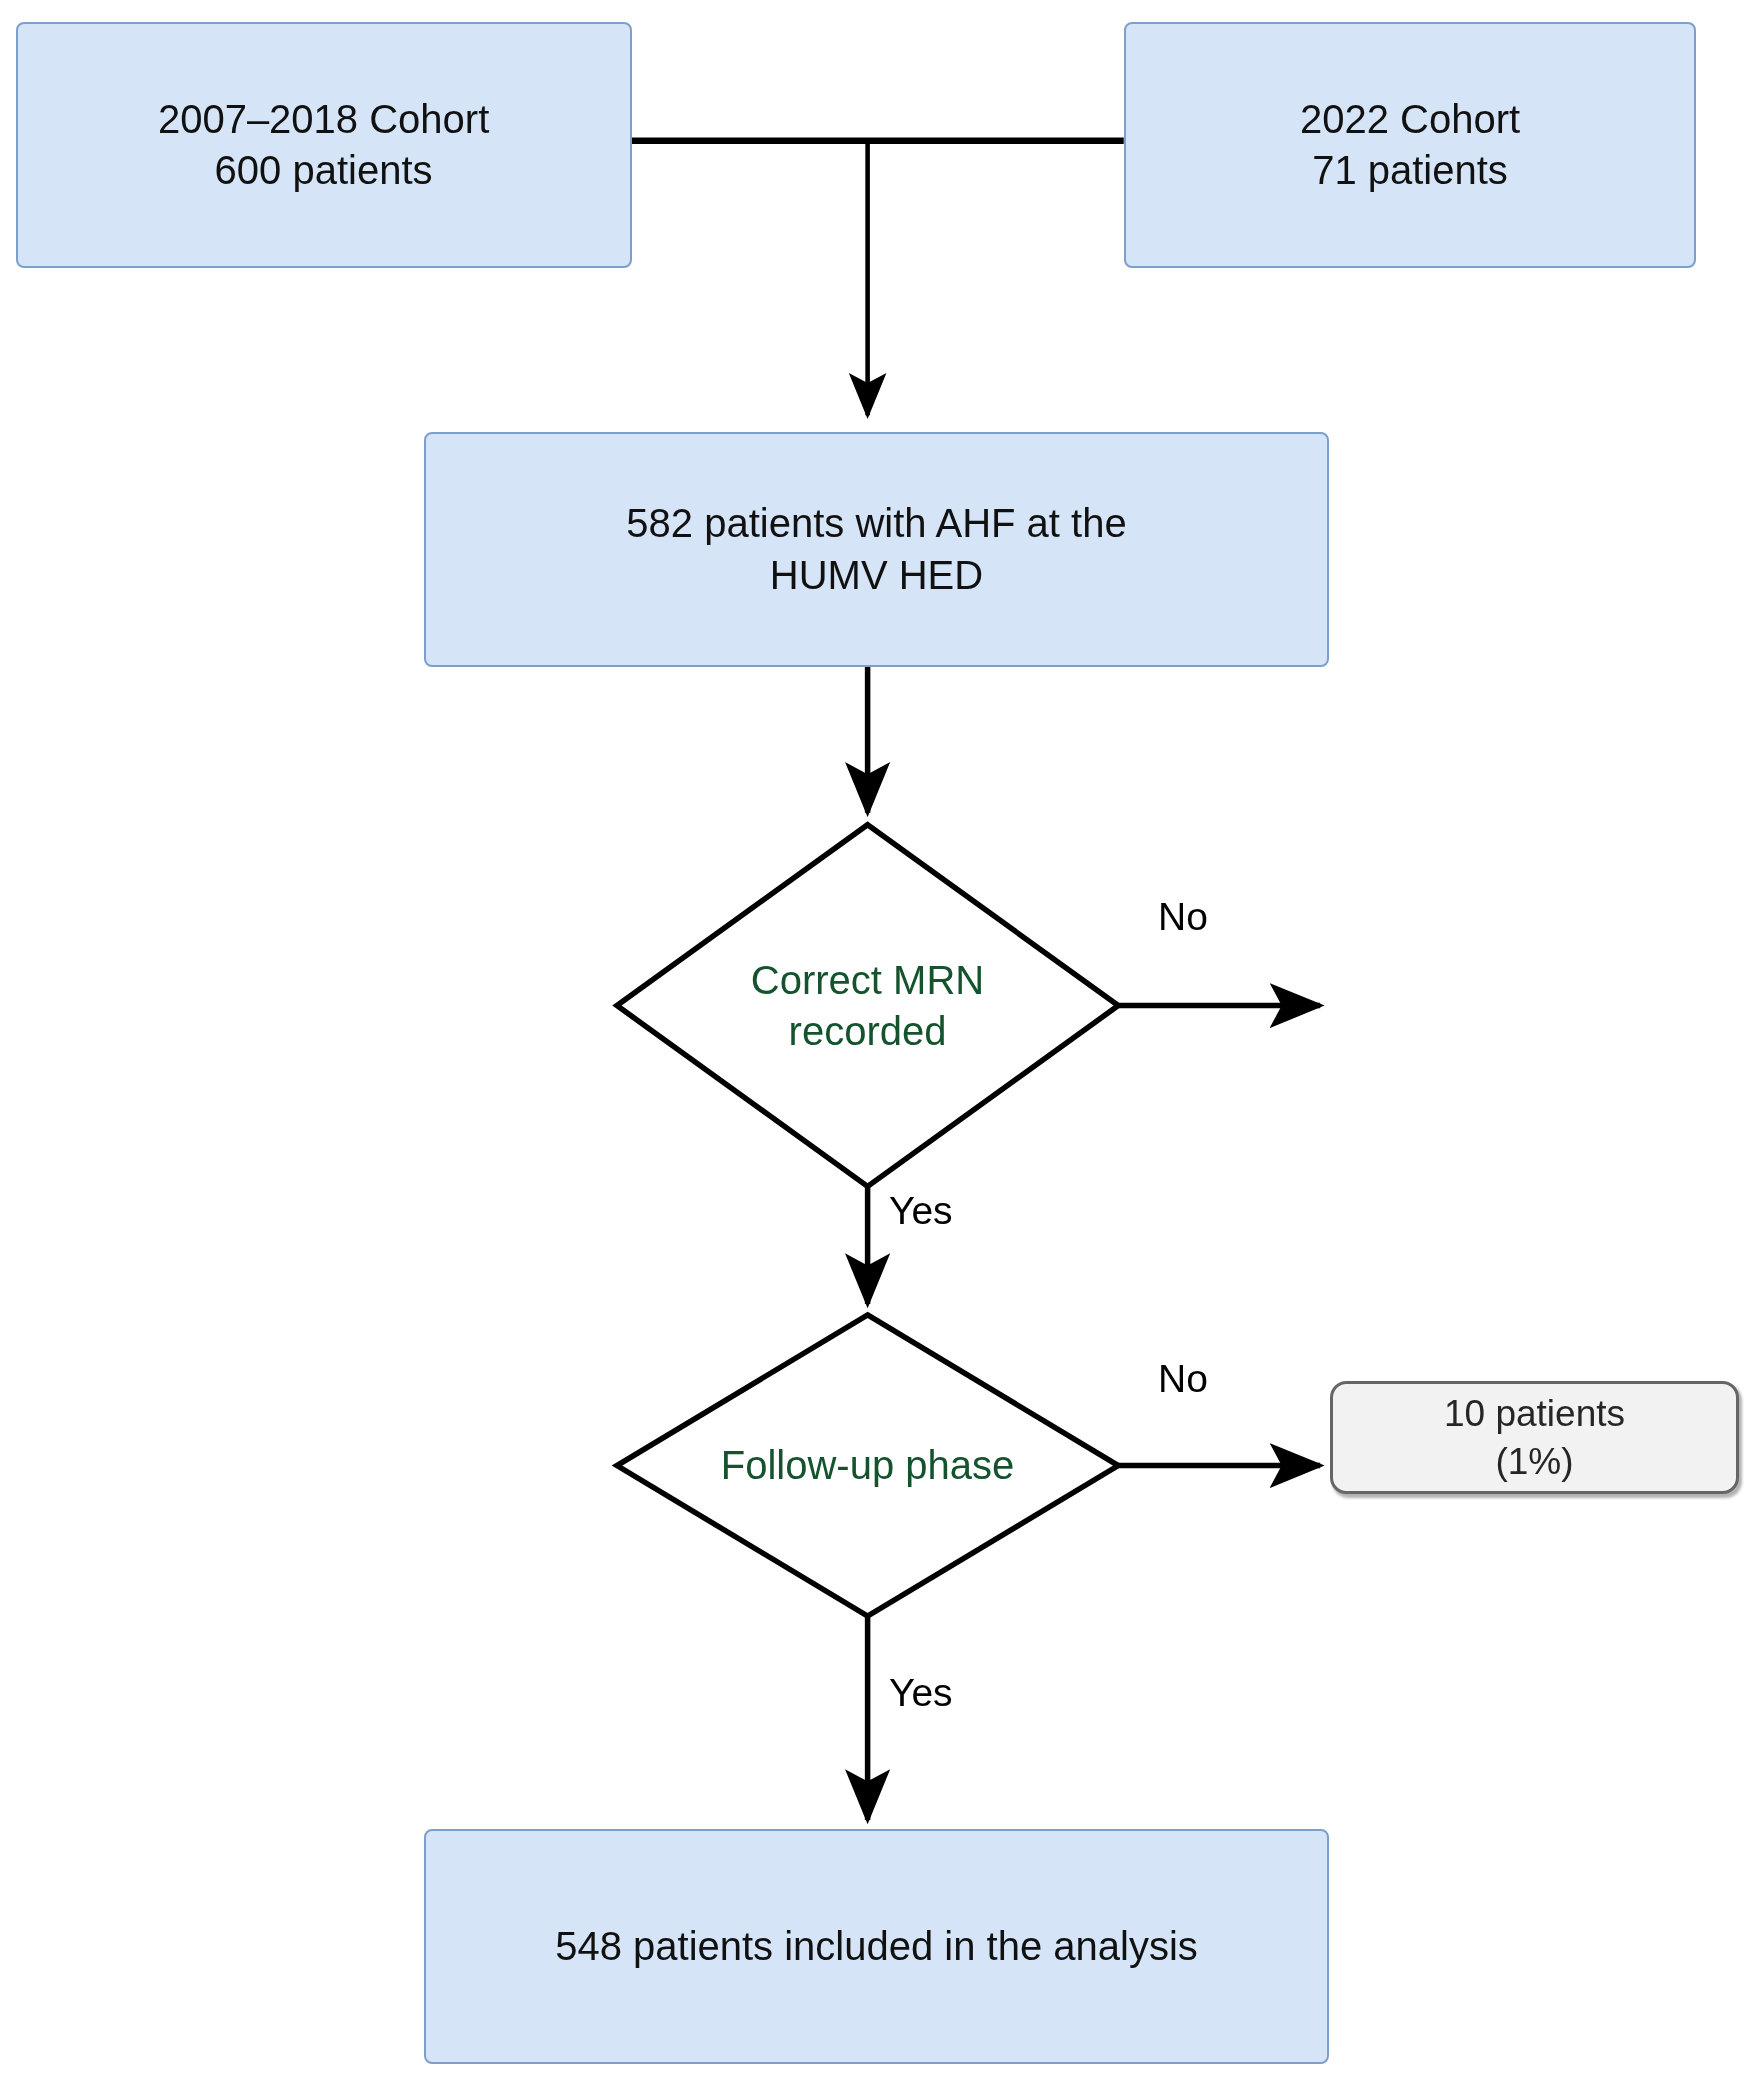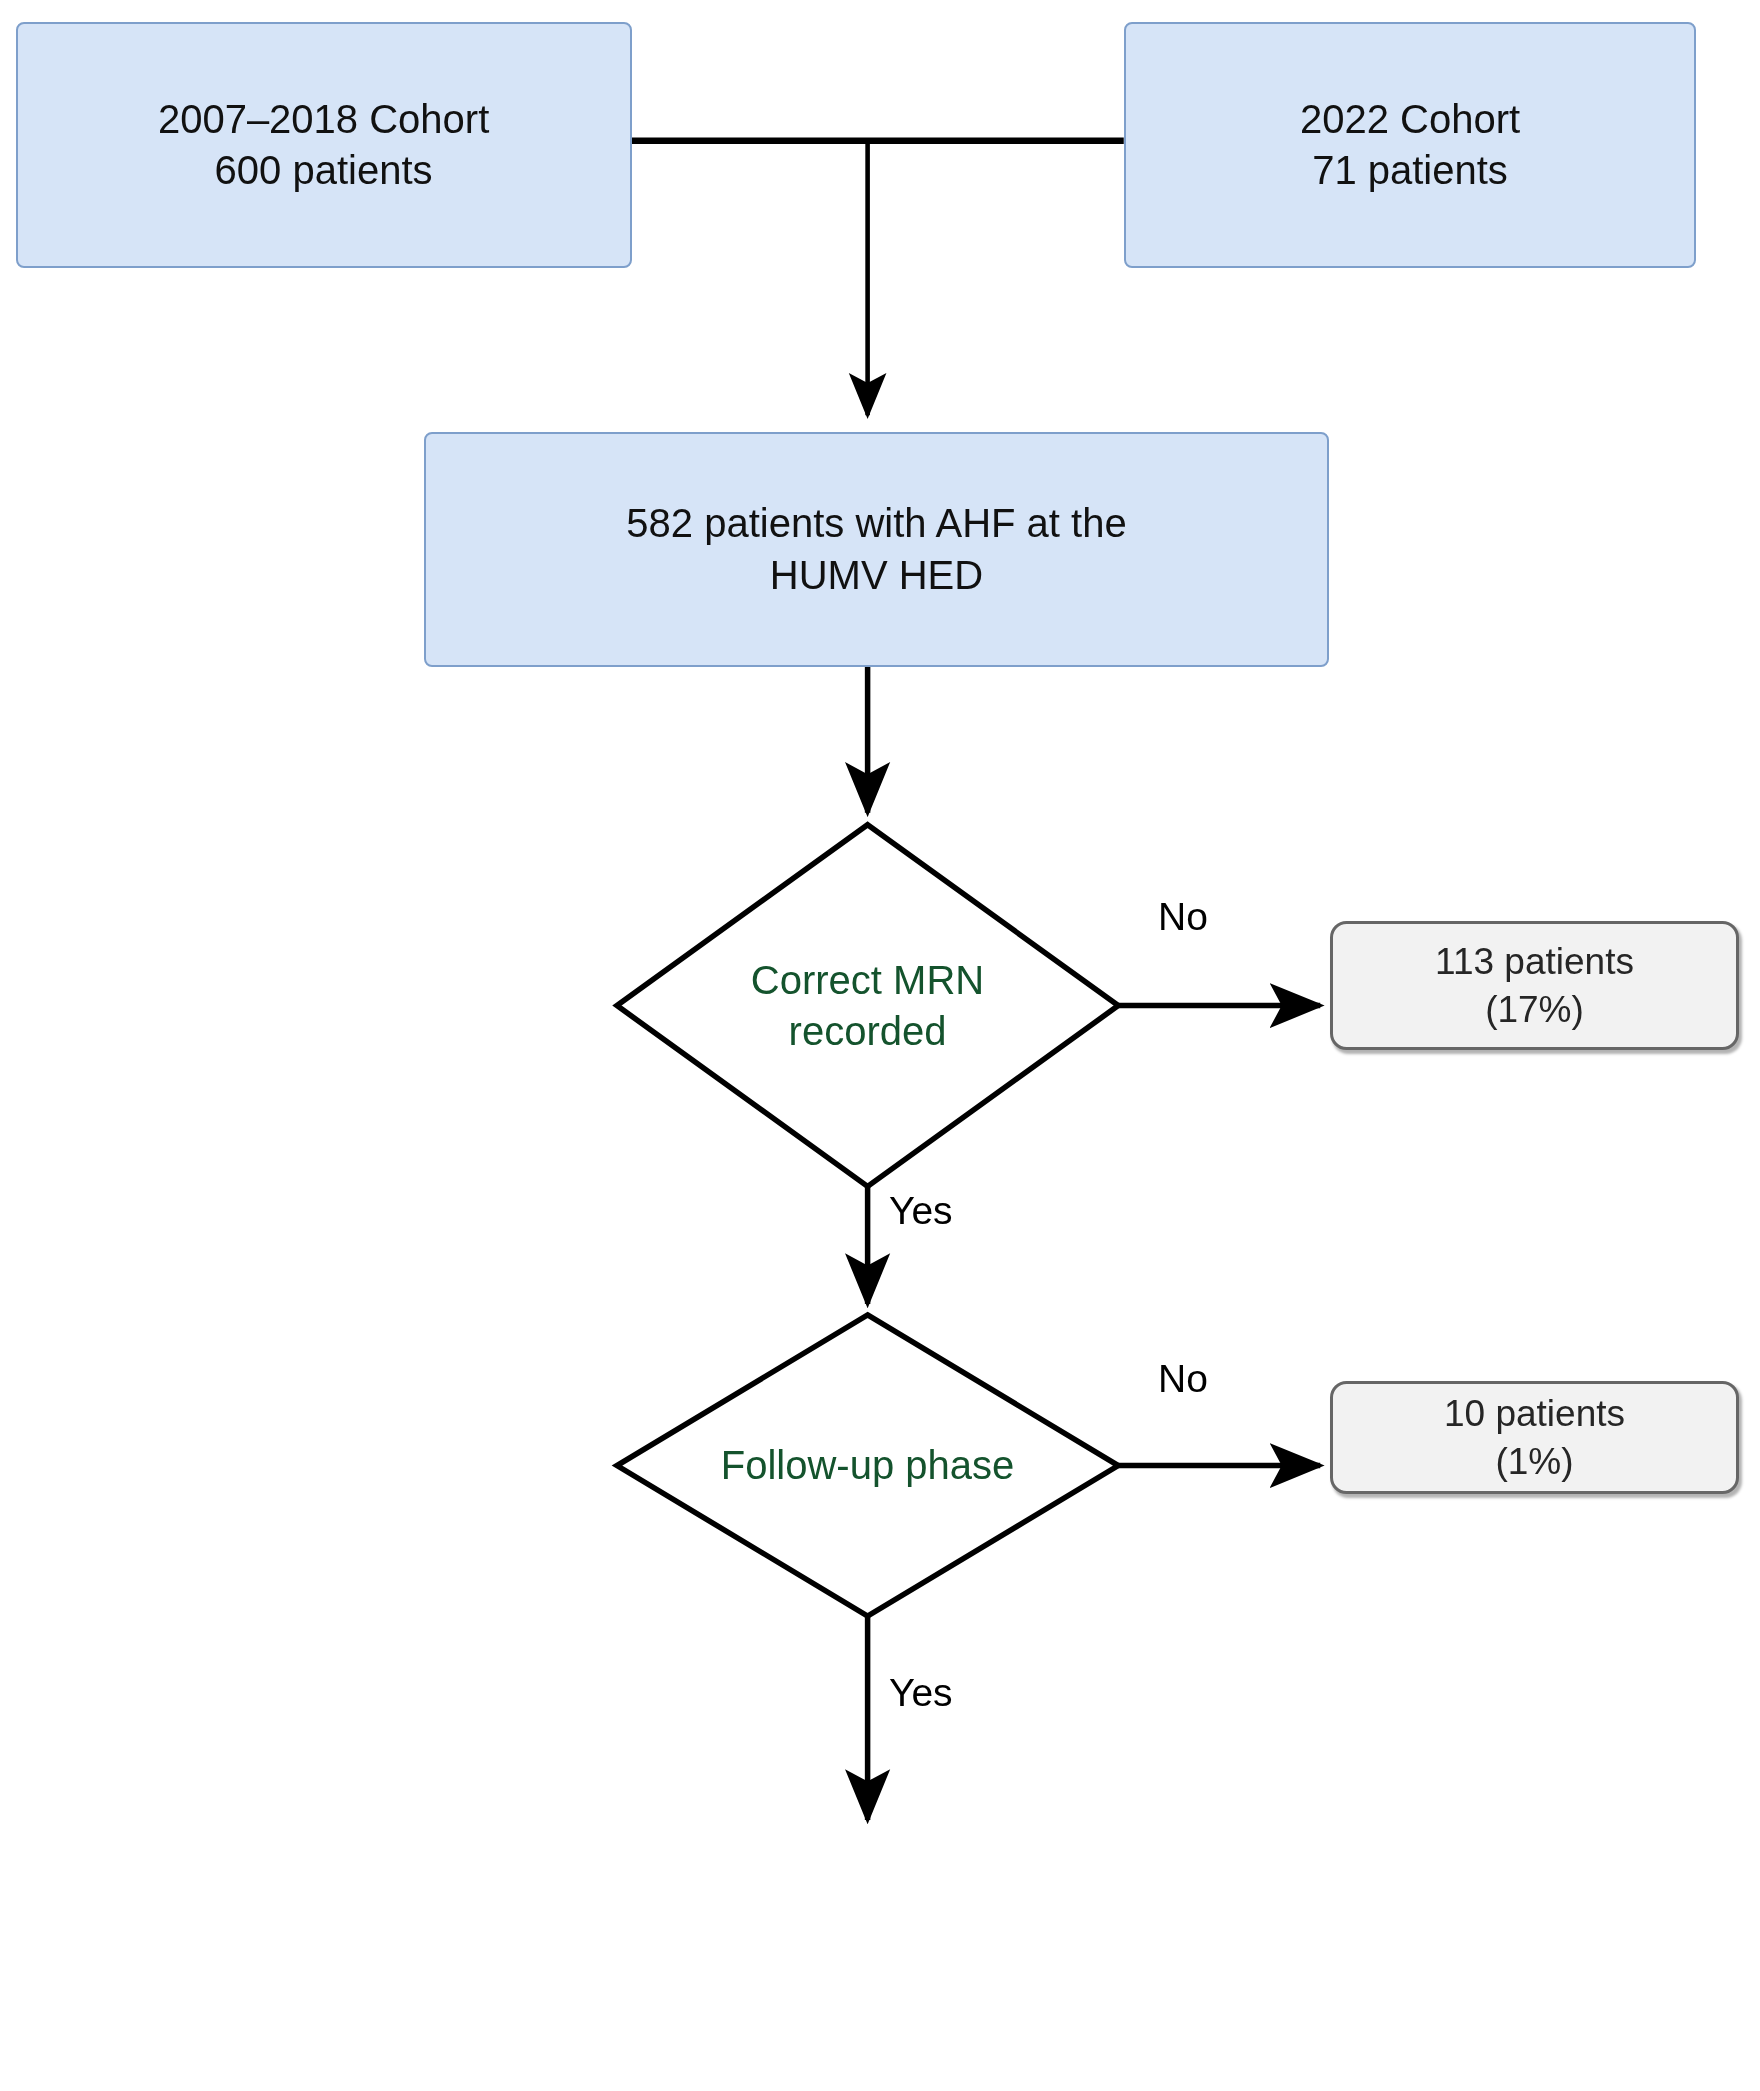--- a/index.html
+++ b/index.html
@@ -115,35 +115,34 @@
     <span>582 patients with AHF at the
 HUMV HED</span>
   </div>
 
   <div class="diamond-hit" style="left:617px; top:825px; width:501px; height:362px;"></div>
   <div class="node node-decision" style="left:617px; top:825px; width:501px; height:362px;">
     <span>Correct MRN
 recorded</span>
   </div>
 
-  <div class="node node-gray" style="left:1330px; top:921px; width:409px; height:129px;">
-    <span>113 patients
-(17%)</span>
-  </div>
 
   <div class="diamond-hit" style="left:617px; top:1315px; width:501px; height:301px;"></div>
   <div class="node node-decision" style="left:617px; top:1315px; width:501px; height:301px;">
     <span>Follow-up phase</span>
   </div>
 
   <div class="node node-gray" style="left:1330px; top:1381px; width:409px; height:113px;">
     <span>10 patients
 (1%)</span>
   </div>
 
+  <div class="node node-blue" style="left:424px; top:1829px; width:905px; height:235px;">
+    <span>548 patients included in the analysis</span>
+  </div>
 
   <div class="edge-label" style="left:1158px; top:895px;">No</div>
 
   <div class="edge-label" style="left:889px; top:1189px;">Yes</div>
 
   <div class="edge-label" style="left:1158px; top:1357px;">No</div>
 
   <div class="edge-label" style="left:889px; top:1671px;">Yes</div>
 
 </div>

